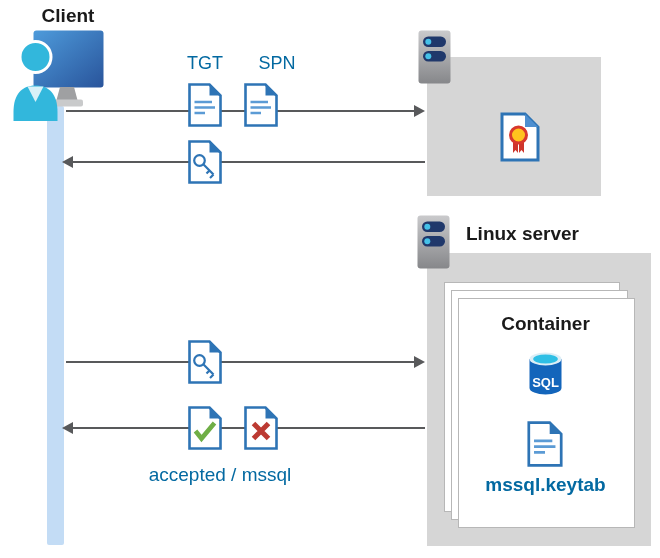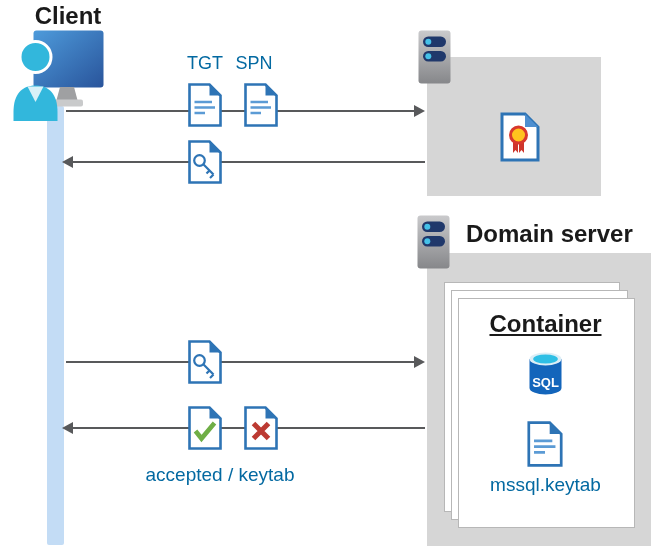--- a/index.html
+++ b/index.html
@@ -1,21 +1,21 @@
 <!DOCTYPE html>
 <html><head>
 <meta charset="utf-8">
 <style>
   html,body{margin:0;padding:0;background:#fff;}
   .stage{
     position:relative;width:660px;height:558px;background:#ffffff;
     font-family:"Liberation Sans","DejaVu Sans",sans-serif;overflow:hidden;
   }
   .abs{position:absolute;}
-  .bold-label{font-weight:700;color:#1a1a1a;font-size:24px;line-height:25px;}
+  .bold-label{font-weight:700;color:#1a1a1a;font-size:19px;line-height:25px;}
   .gray-label{color:#0369a1;font-size:18px;}
   .center{text-align:center;}
   
   .lifeline{left:47px;top:106px;width:17px;height:439px;background:#C3DCF5;border-radius:2px;z-index:1;}
   
   .graybox{background:#D6D6D6;z-index:1;}
   .dc-box{left:427px;top:57px;width:174px;height:139px;}
   .lx-box{left:427px;top:253px;width:224px;height:293px;}
   
   .card{background:#ffffff;border:1px solid #b7b7b7;z-index:2;}
@@ -68,21 +68,21 @@
   <div class="abs arrow to-right" style="left:66px;top:356px;width:359px;">
     <span class="line"></span>
     <span class="head right"></span>
   </div>
   <div class="abs arrow to-left" style="left:62px;top:422px;width:363px;">
     <span class="line"></span>
     <span class="head left"></span>
   </div>
 
   <div class="abs txt gray-label center" style="left:185px;top:53px;width:40px;">TGT</div>
-  <div class="abs txt gray-label center" style="left:234px;top:53px;width:40px;">SPN</div>
+  <div class="abs txt gray-label center" style="left:257px;top:53px;width:40px;">SPN</div>
 
   <svg class="abs icon" style="left:187px;top:83px;" width="36" height="44" viewBox="0 0 36 44">
     <path d="M2.5 1.5 H22.5 L33.5 12.5 V42.5 H2.5 Z" fill="#fff" stroke="#2E74B5" stroke-width="2.6"></path>
     <path d="M22.5 1.5 V12.5 H33.5 Z" fill="#2E74B5"></path>
     <path d="M7.5 19 H25 M7.5 24.5 H28 M7.5 30 H18" stroke="#5B9BD5" stroke-width="2.6"></path>
   </svg>
 
   <svg class="abs icon" style="left:243px;top:83px;" width="36" height="44" viewBox="0 0 36 44">
     <path d="M2.5 1.5 H22.5 L33.5 12.5 V42.5 H2.5 Z" fill="#fff" stroke="#2E74B5" stroke-width="2.6"></path>
     <path d="M22.5 1.5 V12.5 H33.5 Z" fill="#2E74B5"></path>
@@ -106,21 +106,21 @@
     <path d="M2.5 1.5 H22.5 L33.5 12.5 V42.5 H2.5 Z" fill="#fff" stroke="#2E74B5" stroke-width="2.6"></path>
     <path d="M22.5 1.5 V12.5 H33.5 Z" fill="#2E74B5"></path>
     <path d="M8.5 25 L14.5 32.5 L27.5 17" fill="none" stroke="#6FAE46" stroke-width="4.6"></path>
   </svg>
   <svg class="abs icon" style="left:243px;top:406px;" width="36" height="44" viewBox="0 0 36 44">
     <path d="M2.5 1.5 H22.5 L33.5 12.5 V42.5 H2.5 Z" fill="#fff" stroke="#2E74B5" stroke-width="2.6"></path>
     <path d="M22.5 1.5 V12.5 H33.5 Z" fill="#2E74B5"></path>
     <path d="M10.5 17.5 L25.5 32.5 M25.5 17.5 L10.5 32.5" fill="none" stroke="#BC3A32" stroke-width="5"></path>
   </svg>
 
-  <div class="abs txt gray-label center" style="left:120px;top:464px;width:200px;font-size:19px;">accepted / keytab</div>
+  <div class="abs txt gray-label center" style="left:120px;top:464px;width:200px;font-size:19px;">accepted / mssql</div>
 
   <div class="abs graybox dc-box"></div>
   <svg class="abs icon" style="left:418px;top:30px;" width="33" height="54" viewBox="0 0 33 54">
     <defs>
       <linearGradient id="gsrv1" x1="0" y1="0" x2="0" y2="1">
         <stop offset="0" stop-color="#CACACC"></stop>
           <stop offset="1" stop-color="#86878A"></stop>
       </linearGradient>
     </defs>
     <rect x="0.5" y="0.5" width="32" height="53" rx="3" fill="url(#gsrv1)"></rect>
@@ -145,36 +145,36 @@
         <stop offset="0" stop-color="#CACACC"></stop>
           <stop offset="1" stop-color="#86878A"></stop>
       </linearGradient>
     </defs>
     <rect x="0.5" y="0.5" width="32" height="53" rx="3" fill="url(#gsrv2)"></rect>
     <rect x="5" y="6.5" width="23" height="10.5" rx="5.25" fill="#20386B"></rect>
     <circle cx="10.3" cy="11.7" r="3" fill="#45C1E8"></circle>
     <rect x="5" y="21" width="23" height="10.5" rx="5.25" fill="#20386B"></rect>
     <circle cx="10.3" cy="26.2" r="3" fill="#45C1E8"></circle>
   </svg>
-  <div class="abs txt bold-label" style="left:466px;top:221px;width:170px;white-space:nowrap;">Domain server</div>
+  <div class="abs txt bold-label" style="left:466px;top:221px;width:170px;white-space:nowrap;">Linux server</div>
 
   <div class="abs card card3"></div>
   <div class="abs card card2"></div>
   <div class="abs card card1"></div>
 
-  <div class="abs txt bold-label center" style="left:458px;top:311px;width:175px;text-decoration:underline;">Container</div>
+  <div class="abs txt bold-label center" style="left:458px;top:311px;width:175px;">Container</div>
 
   <svg class="abs icon" style="left:527px;top:351px;" width="37" height="46" viewBox="0 0 37 46">
     <path d="M2.5 8 L2.5 37 A16 6.5 0 0 0 34.5 37 L34.5 8 Z" fill="#1365BB"></path>
     <ellipse cx="18.5" cy="8" rx="16" ry="6.5" fill="#DCEEF6"></ellipse>
     <ellipse cx="18.5" cy="8" rx="12.3" ry="4.6" fill="#2FBFE5"></ellipse>
     <text x="18.5" y="35.5" text-anchor="middle" font-family="Liberation Sans, DejaVu Sans, sans-serif" font-size="13" font-weight="bold" fill="#ffffff">SQL</text>
   </svg>
 
   <svg class="abs icon" style="left:526px;top:421px;" width="38" height="46" viewBox="0 0 36 44">
     <path d="M2.5 1.5 H22.5 L33.5 12.5 V42.5 H2.5 Z" fill="#fff" stroke="#2E74B5" stroke-width="2.6"></path>
     <path d="M22.5 1.5 V12.5 H33.5 Z" fill="#2E74B5"></path>
     <path d="M7.5 19 H25 M7.5 24.5 H28 M7.5 30 H18" stroke="#5B9BD5" stroke-width="2.6"></path>
   </svg>
 
-  <div class="abs txt gray-label center" style="left:458px;top:474px;width:175px;font-size:19px;">mssql.keytab</div>
+  <div class="abs txt gray-label center" style="left:458px;top:474px;width:175px;font-size:19px;font-weight:bold;">mssql.keytab</div>
 
 </div>
 
 </body></html>

